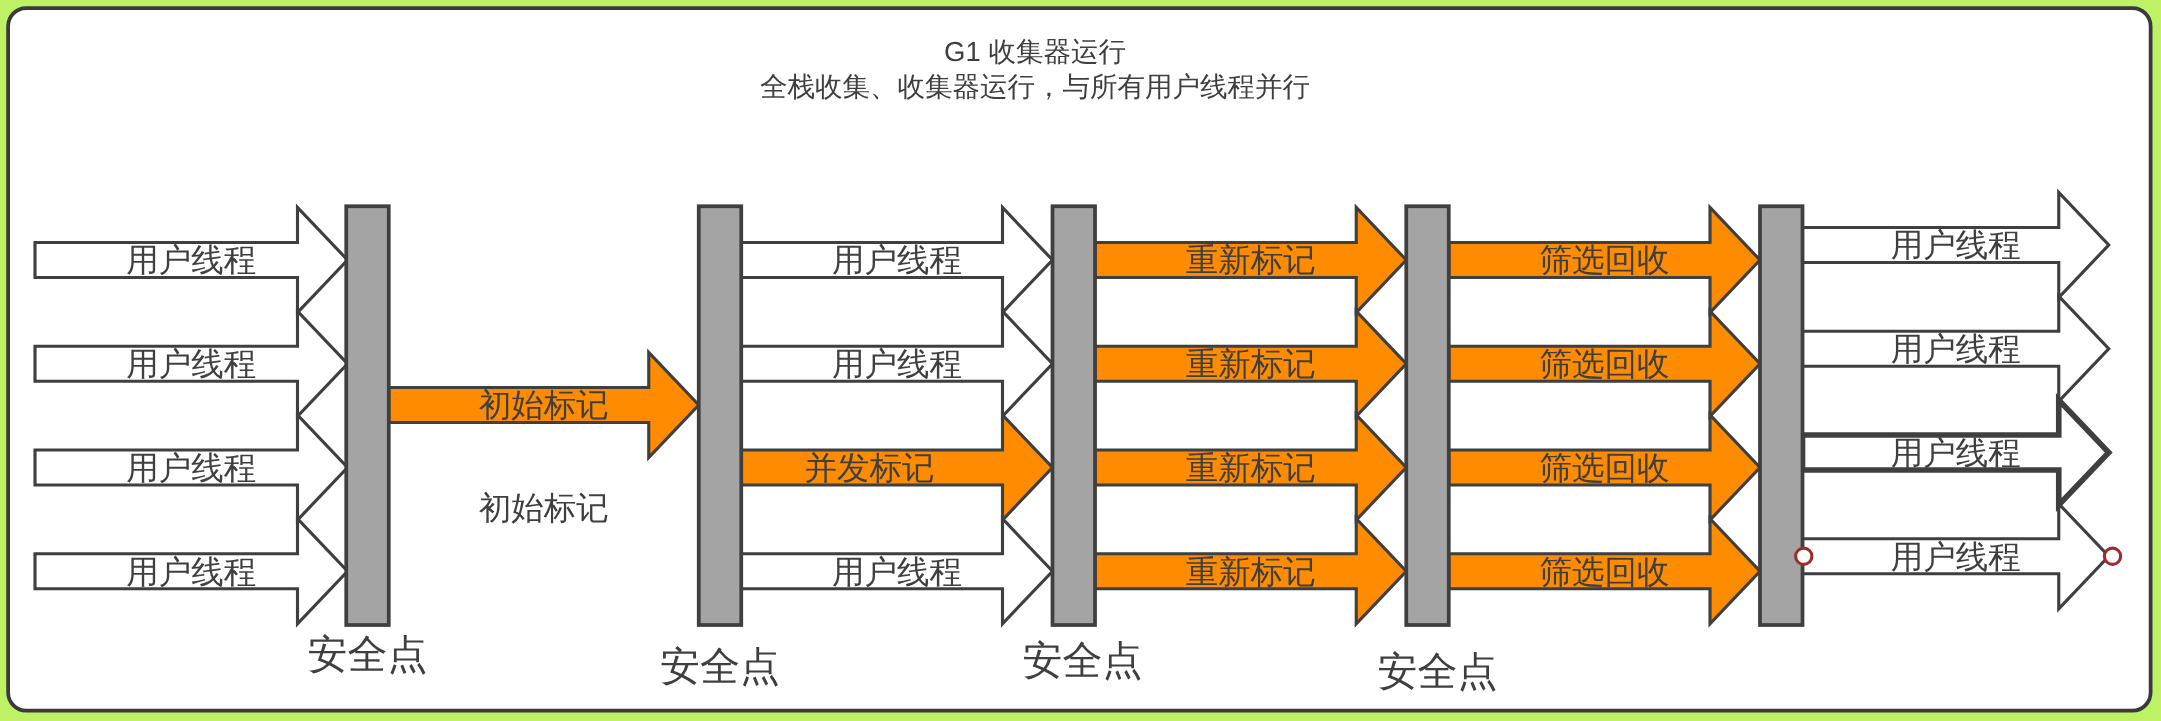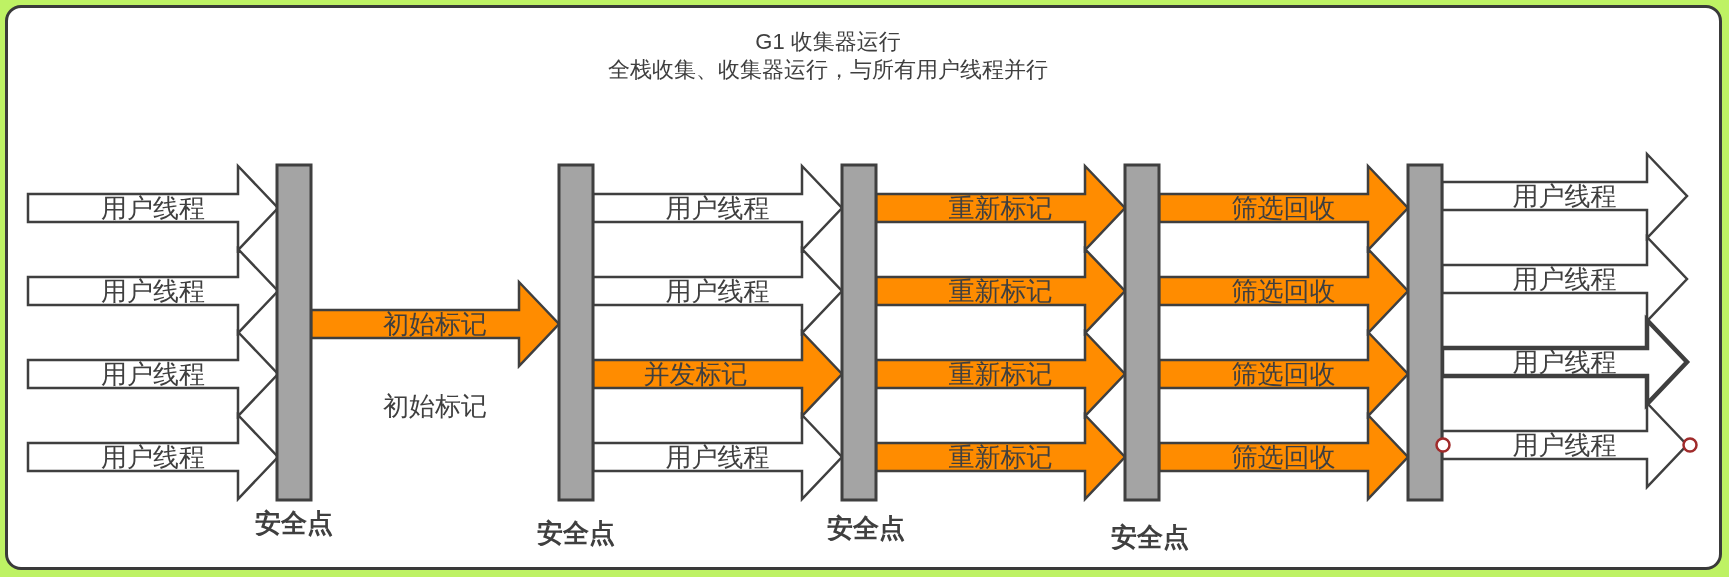--- a/index.html
+++ b/index.html
@@ -2,21 +2,21 @@
 <html><head>
 <meta charset="utf-8">
 <style>
   html,body{margin:0;padding:0;background:#ffffff;}
   body{font-family:"Liberation Sans","DejaVu Sans",sans-serif;}
   .stage{position:relative;width:1729px;height:577px;background:#bef264;overflow:hidden;}
   .frame{position:absolute;left:5px;top:5px;width:1711px;height:559px;border:3px solid #3a3a3a;border-radius:16px;background:#ffffff;}
   svg.diagram{position:absolute;left:0;top:0;}
   .lbl{position:absolute;display:flex;align-items:center;justify-content:center;
        font-size:26px;color:#3f3f3f;white-space:nowrap;line-height:1;}
-  .lbl.safep{font-size:26px;font-weight:bold;}
+  .lbl.safep{font-size:32px;}
   .title{position:absolute;left:428px;top:28px;width:800px;text-align:center;
          font-size:22px;line-height:28px;color:#3f3f3f;}
 </style>
 </head>
 <body>
 
 <div class="stage">
   <div class="frame"></div>
 
   <svg class="diagram" width="1729" height="577" viewBox="0 0 1729 577">

